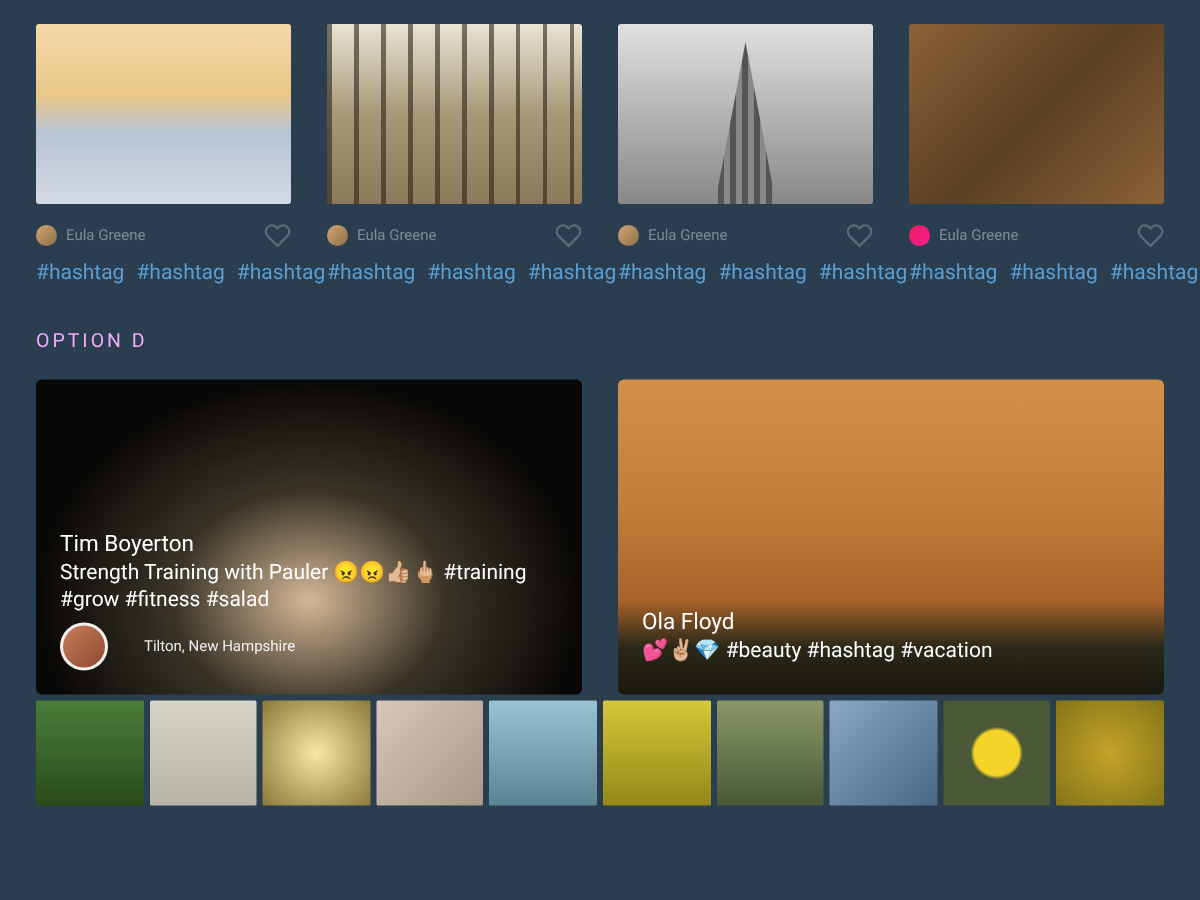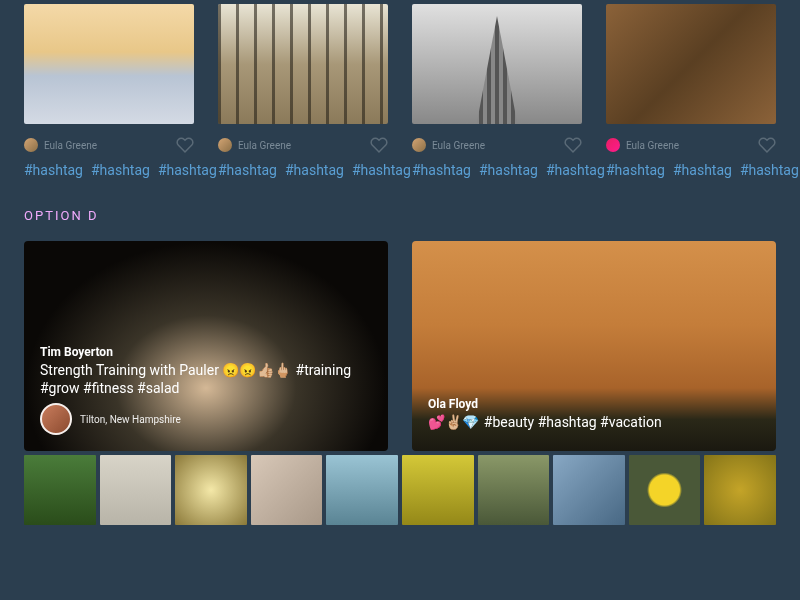--- a/index.html
+++ b/index.html
@@ -1,33 +1,33 @@
 <!DOCTYPE html>
 <html><head>
 <meta charset="utf-8">
 <style>
 *{margin:0;padding:0;box-sizing:border-box}
 body{background:#2b3e4f;font-family:-apple-system,BlinkMacSystemFont,'Segoe UI',Roboto,sans-serif;width:800px;height:600px;overflow:hidden}
 .container{padding:0 24px}
-.row-small{display:flex;gap:24px;padding-top:4px}
+.row-small{display:flex;gap:24px;padding-top:16px}
 .card-small{flex:1;min-width:0}
 .card-small .img{width:100%;height:120px;border-radius:2px;overflow:hidden}
 .card-small .meta{display:flex;align-items:center;justify-content:space-between;margin-top:12px}
 .card-small .author{display:flex;align-items:center;gap:6px}
 .card-small .avatar{width:14px;height:14px;border-radius:50%}
 .card-small .name{font-size:10px;color:#7a8a97}
 .card-small .tags{margin-top:8px;font-size:14px;color:#5a9fd4}
 .card-small .tags span{margin-right:8px}
 .section-title{color:#f0abfc;font-size:13px;letter-spacing:2px;margin:30px 0 18px;font-weight:400}
 .row-large{display:flex;gap:24px}
 .card-large{flex:1;height:210px;border-radius:4px;position:relative;overflow:hidden;color:#fff}
 .card-large .overlay{position:absolute;left:0;right:0;bottom:0;padding:16px;display:flex;align-items:flex-end;gap:12px}
 .card-large .avatar-lg{width:32px;height:32px;border-radius:50%;border:2px solid rgba(255,255,255,0.9);flex-shrink:0}
 .card-large .text{min-width:0}
-.card-large .author-lg{font-size:12px;font-weight:700;margin-bottom:2px}
+.card-large .author-lg{font-size:15px;font-weight:400;margin-bottom:2px}
 .card-large .caption{font-size:14px;font-weight:400;line-height:1.3;margin-bottom:4px}
 .card-large .location{font-size:10px;opacity:0.9}
 .row-thumbs{display:flex;gap:4px;margin-top:4px}
 .thumb{flex:1;height:70px;border-radius:1px}
 svg.heart-svg{width:18px;height:18px;cursor:pointer}
 .av1{background:linear-gradient(135deg,#d4a574,#8b6f47)}
 .av2{background:linear-gradient(135deg,#e91e63,#ff1b8d)}
 .av-tim{background:linear-gradient(135deg,#c97d5d,#8b4a2f)}
 .av-ola{background:#888}
 
@@ -114,21 +114,21 @@
   </div>
 
   <div class="section-title">OPTION D</div>
 
   <div class="row-large">
     <div class="card-large large1">
       <div class="overlay">
         <div class="text">
           <div class="author-lg">Tim Boyerton</div>
           <div class="caption">Strength Training with Pauler 😠😠👍🏼🖕🏼 #training #grow #fitness #salad</div>
-          <div style="display:flex;align-items:center;gap:8px;margin-top:6px">
+          <div style="display:flex;align-items:center;gap:24px;margin-top:6px">
             <div class="avatar-lg av-tim"></div>
             <div class="location">Tilton, New Hampshire</div>
           </div>
         </div>
       </div>
     </div>
     <div class="card-large large2">
       <div class="overlay">
         <div class="text">
           <div class="author-lg">Ola Floyd</div>

